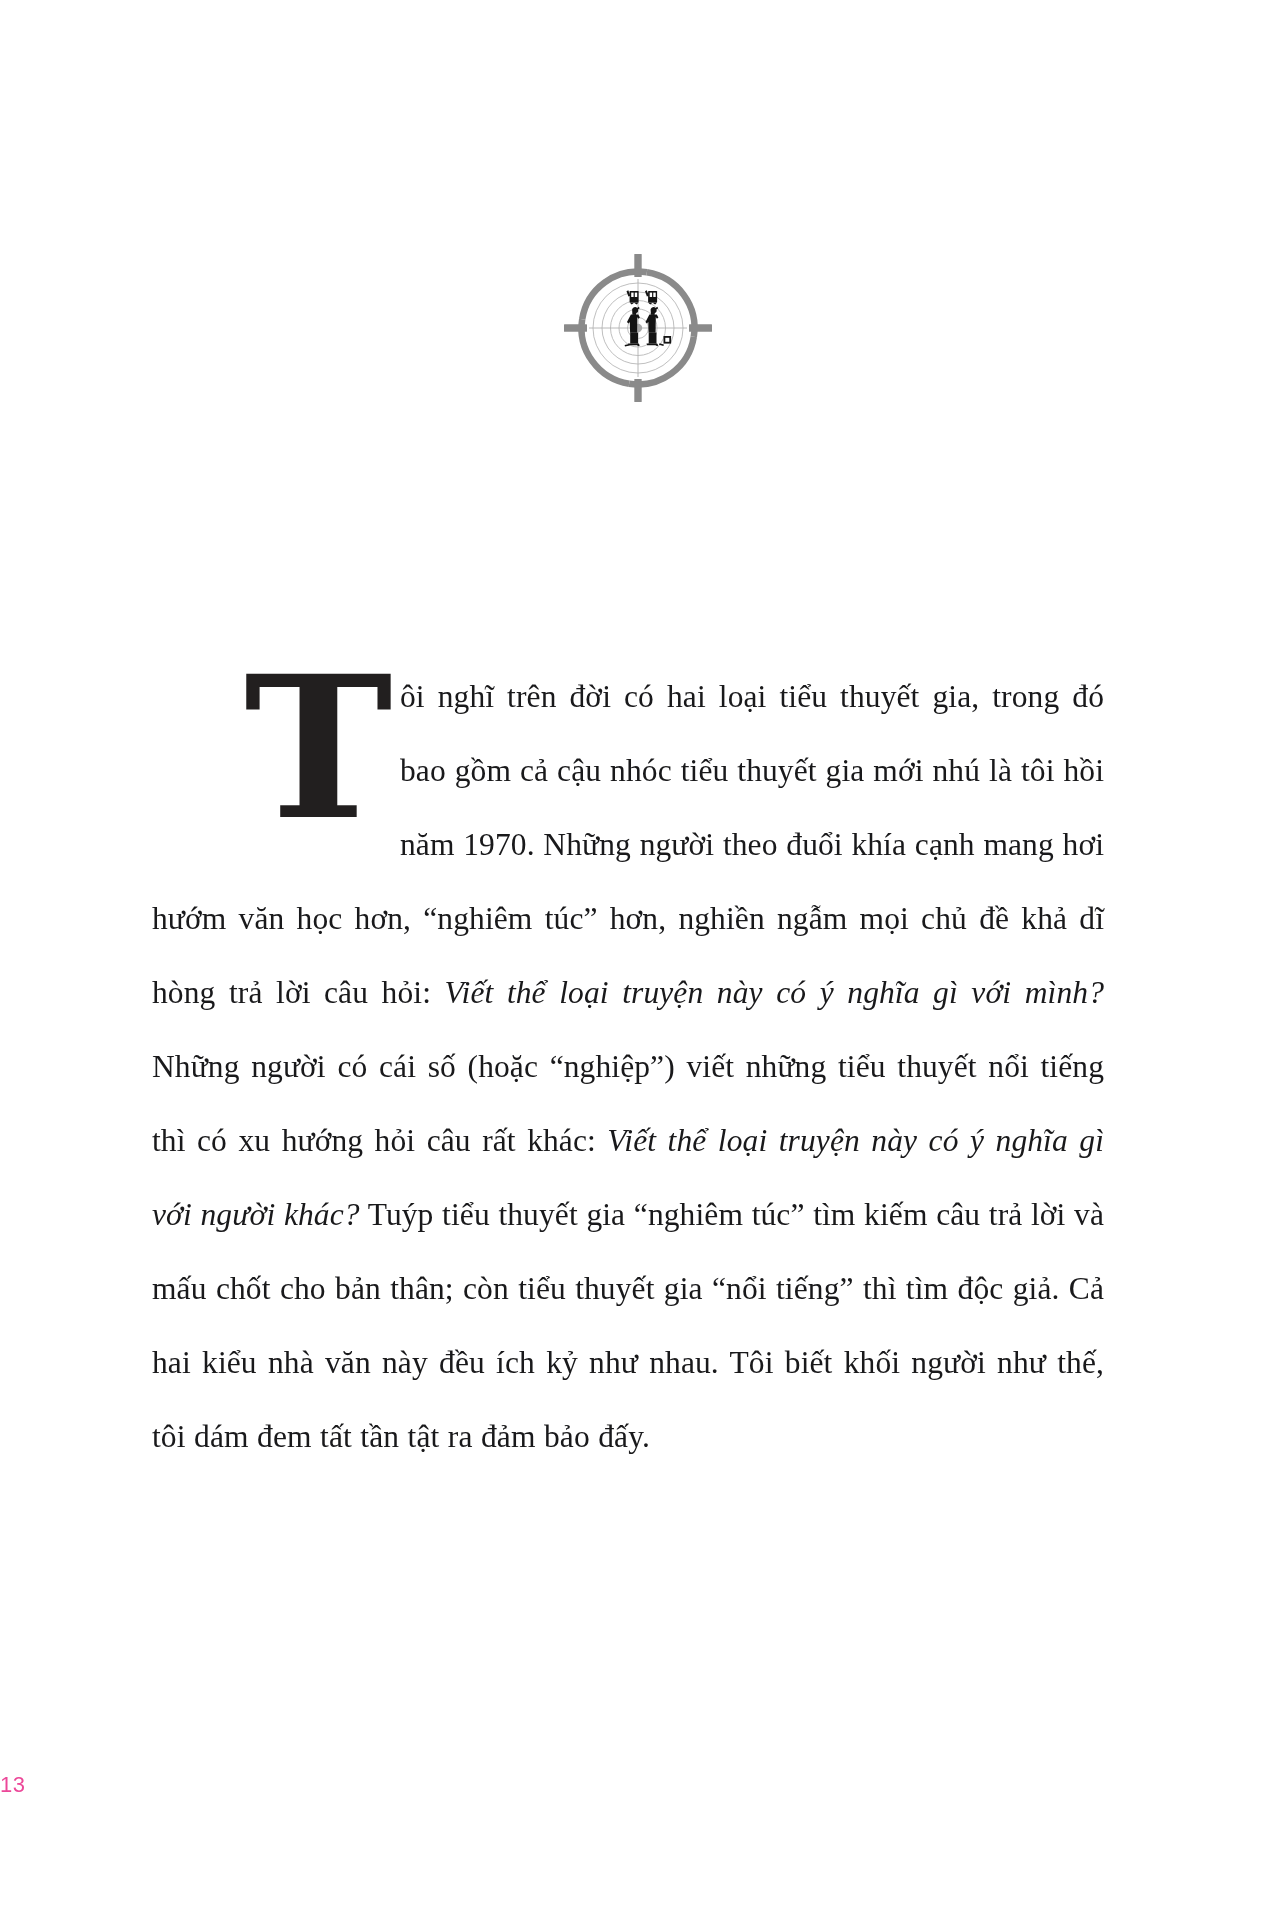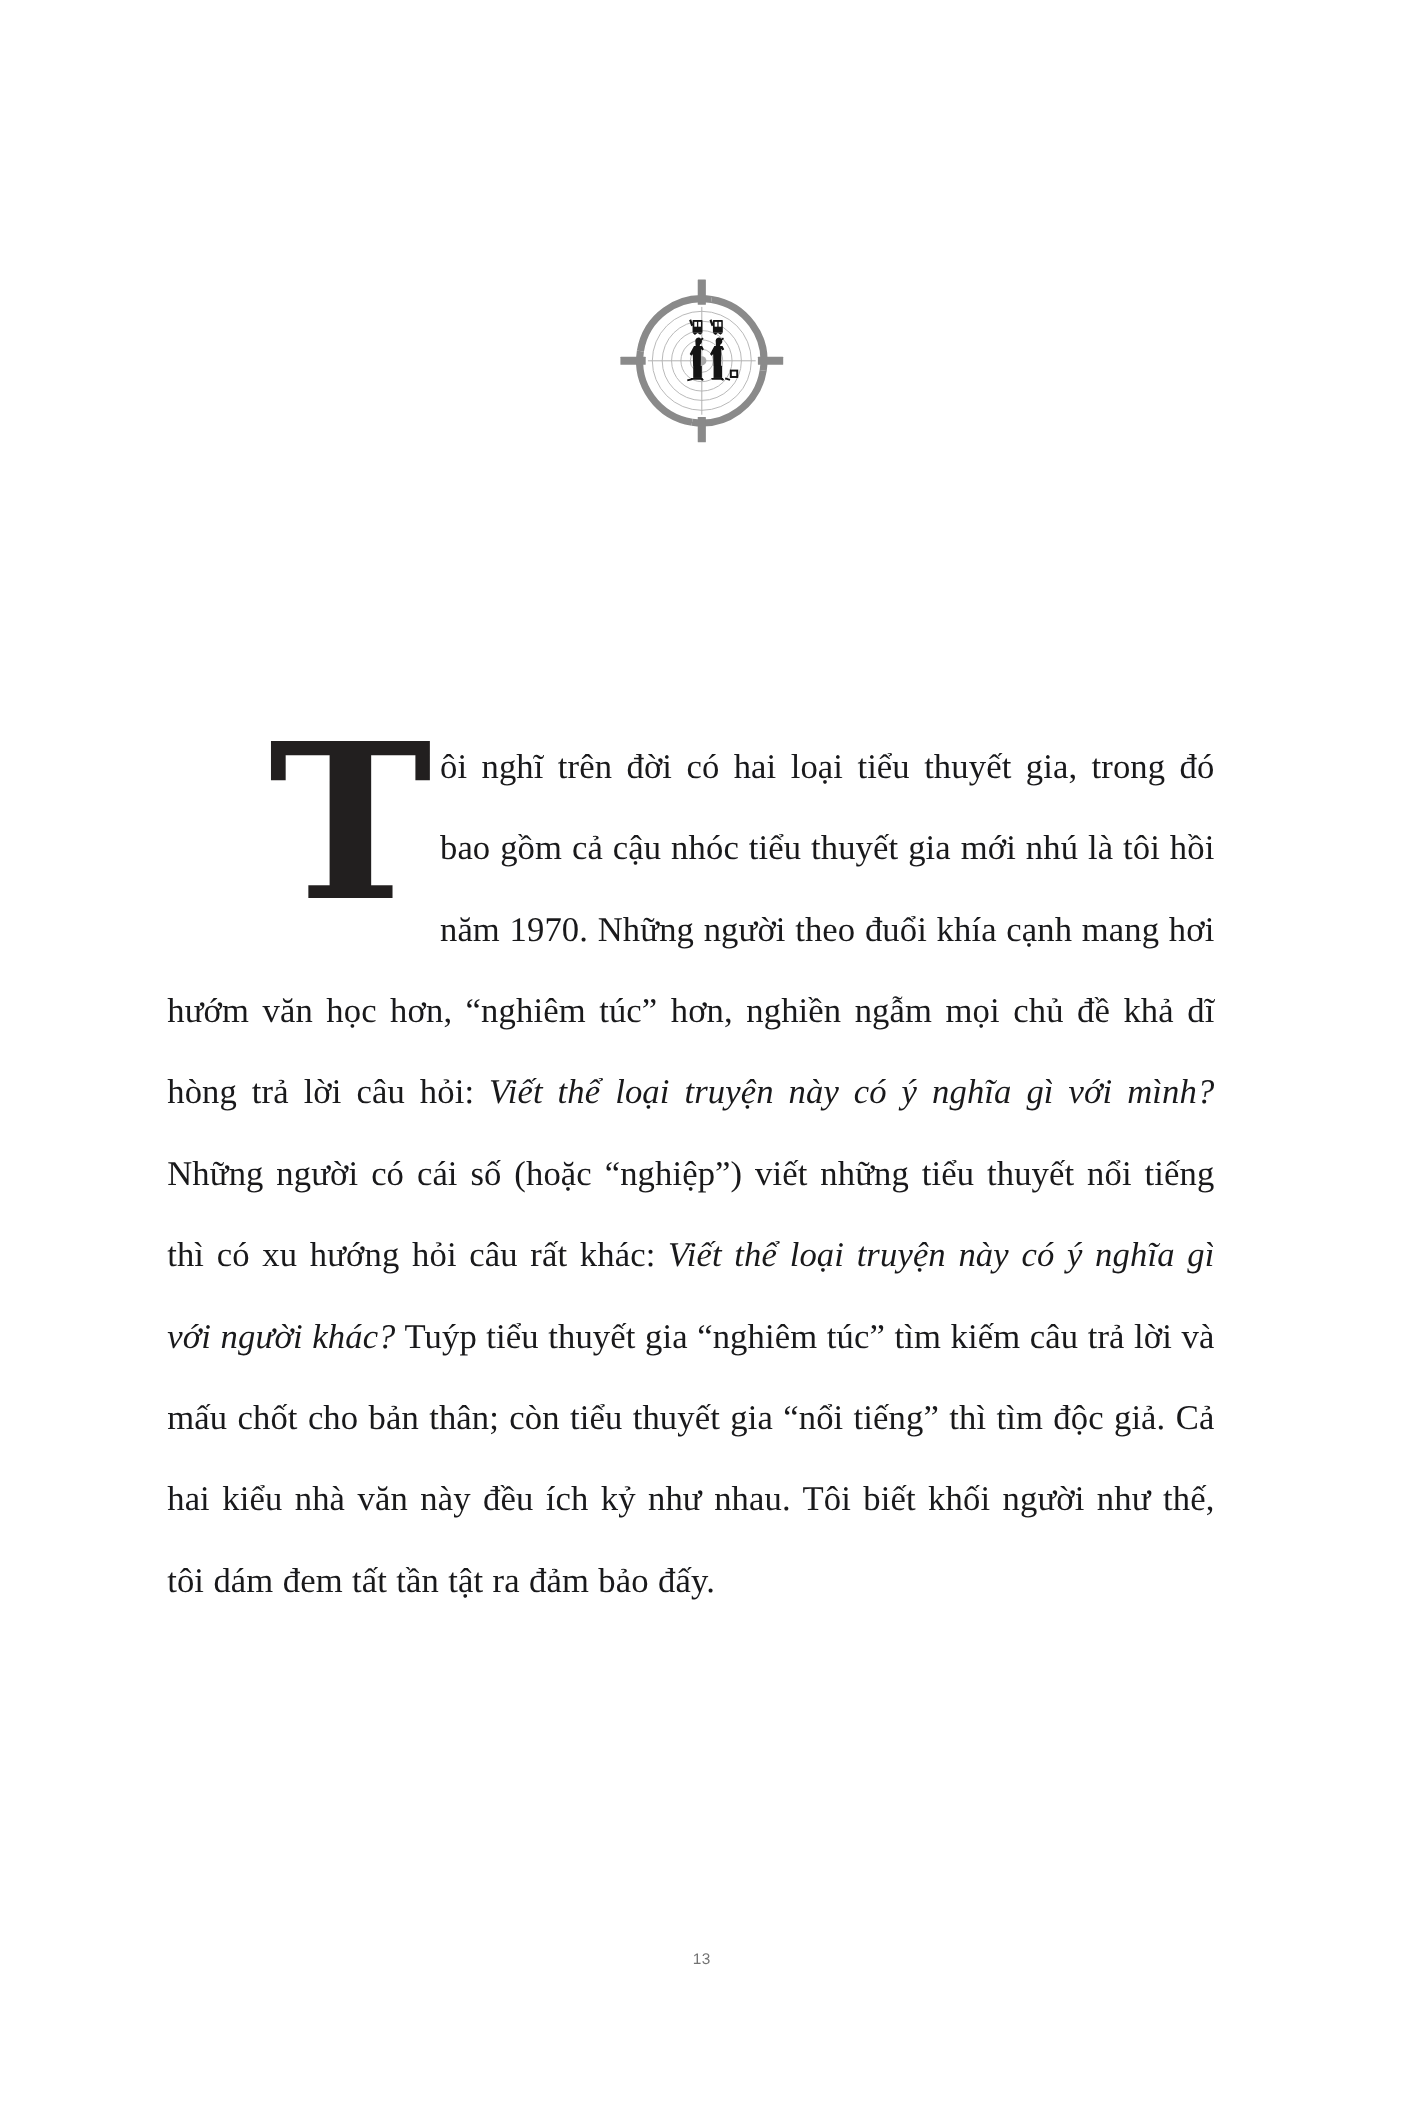--- a/index.html
+++ b/index.html
@@ -88,25 +88,25 @@
     transform: scaleX(1.02);
     transform-origin: left top;
   }
 
   
   .folio {
     position: absolute;
     left: 0;
     right: 0;
     top: 1772px;
-    text-align: center;
+    text-align: left;
     font-family: "Liberation Sans", "DejaVu Sans", sans-serif;
-    font-size: 14px;
+    font-size: 22px;
     letter-spacing: 0.4px;
-    color: #737373;
+    color: #ec4899;
   }
 </style>
 </head>
 <body>
 
 <div class="page">
 
   <div class="ornament-wrap">
     <svg class="ornament" viewBox="0 0 152 152" aria-hidden="true">
 

